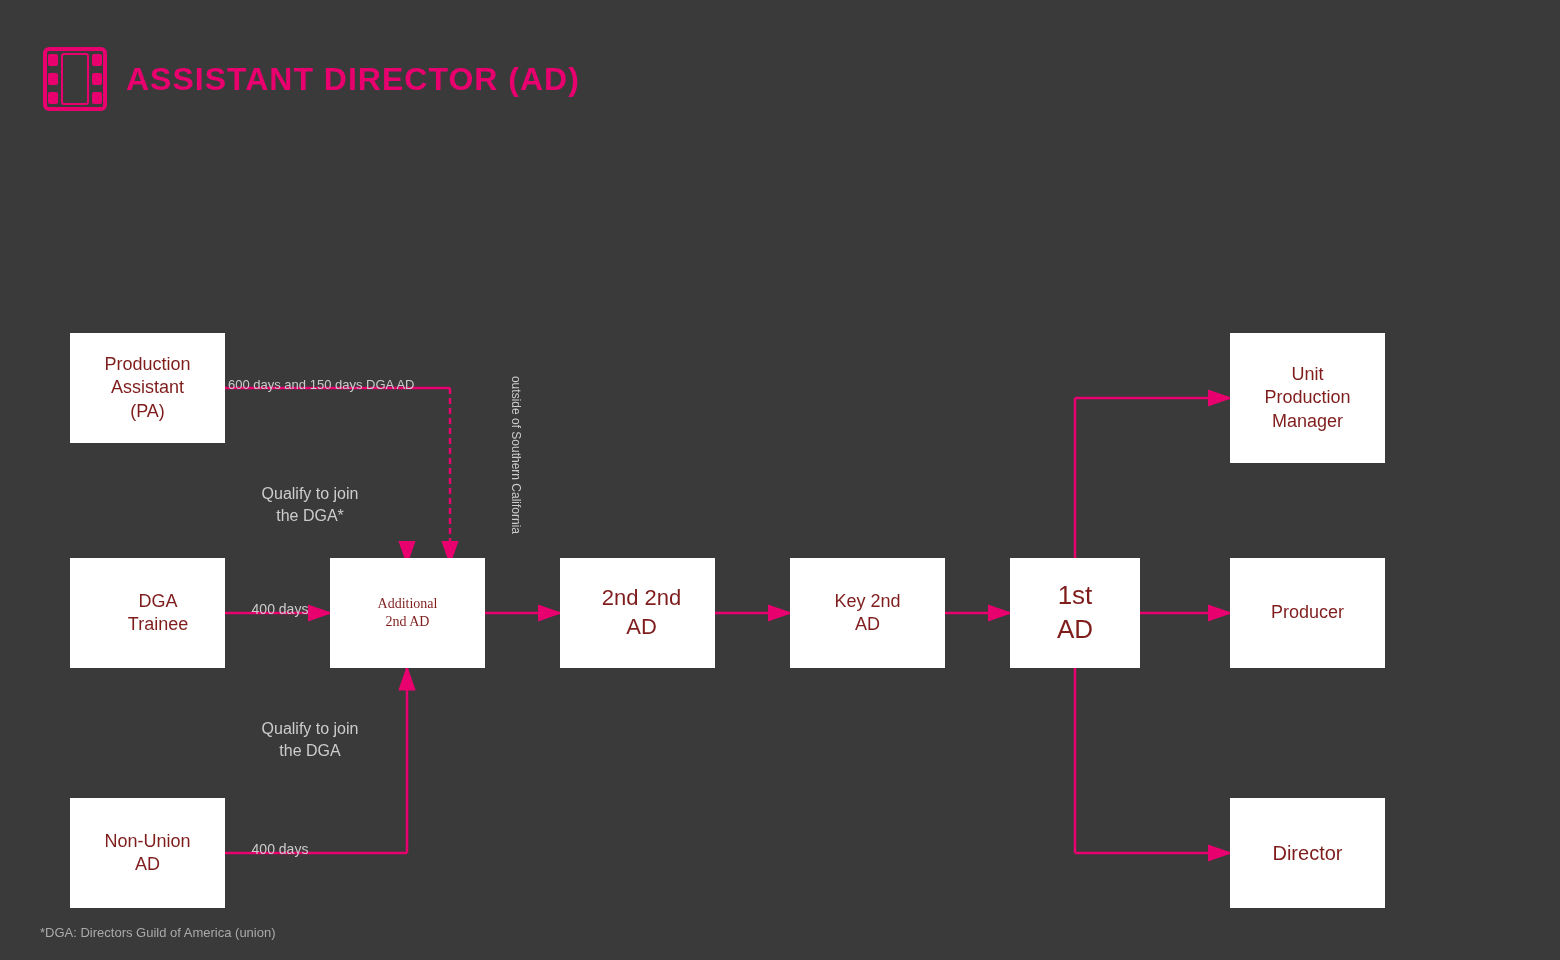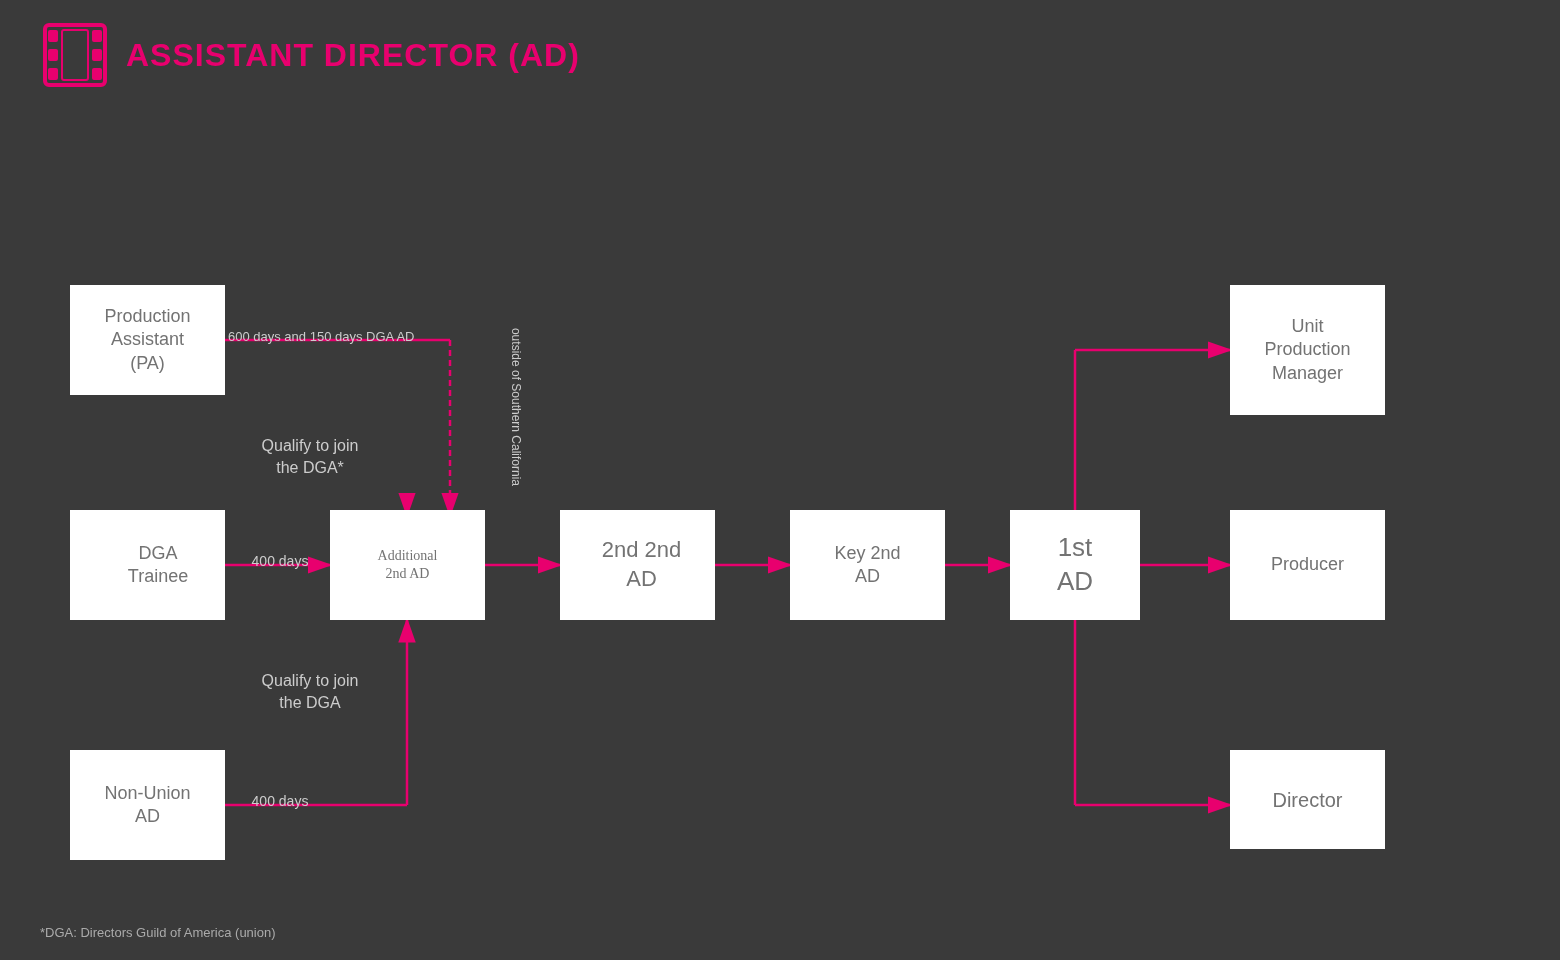--- a/index.html
+++ b/index.html
@@ -9,21 +9,21 @@
       width: 1560px;
       height: 960px;
       overflow: hidden;
       position: relative;
     }
 
     
     .header {
       display: flex;
       align-items: center;
-      padding: 20px 40px;
+      padding: 44px 40px;
       gap: 16px;
     }
     .film-icon {
       width: 70px;
       height: 70px;
     }
     .header-text .title {
       font-size: 32px;
       font-weight: 900;
       color: #e8006e;
@@ -47,21 +47,21 @@
     
     .box {
       position: absolute;
       background: #ffffff;
       border: none;
       display: flex;
       align-items: center;
       justify-content: center;
       text-align: center;
       font-size: 18px;
-      color: #737373;
+      color: #7f1d1d;
       line-height: 1.3;
       font-weight: 400;
     }
 
     
     .label {
       position: absolute;
       color: #cccccc;
       font-size: 15px;
       text-align: center;
@@ -187,21 +187,21 @@
   </div>
 
   <div class="box" style="left:1230px; top:165px; width:155px; height:130px; font-size:18px;">
     Unit<br>Production<br>Manager
   </div>
 
   <div class="box" style="left:1230px; top:390px; width:155px; height:110px; font-size:18px;">
     Producer
   </div>
 
-  <div class="box" style="left:1230px; top:630px; width:155px; height:99px; font-size:20px;">
+  <div class="box" style="left:1230px; top:630px; width:155px; height:110px; font-size:20px;">
     Director
   </div>
 
   <div class="box" style="left:70px; top:630px; width:155px; height:110px; font-size:18px;">
     Non-Union<br>AD
   </div>
 
   <div class="label" style="left:228px; top:208px; font-size:13px; color:#cccccc; text-align:left; white-space:nowrap;">
     600 days and 150 days DGA AD
   </div>

